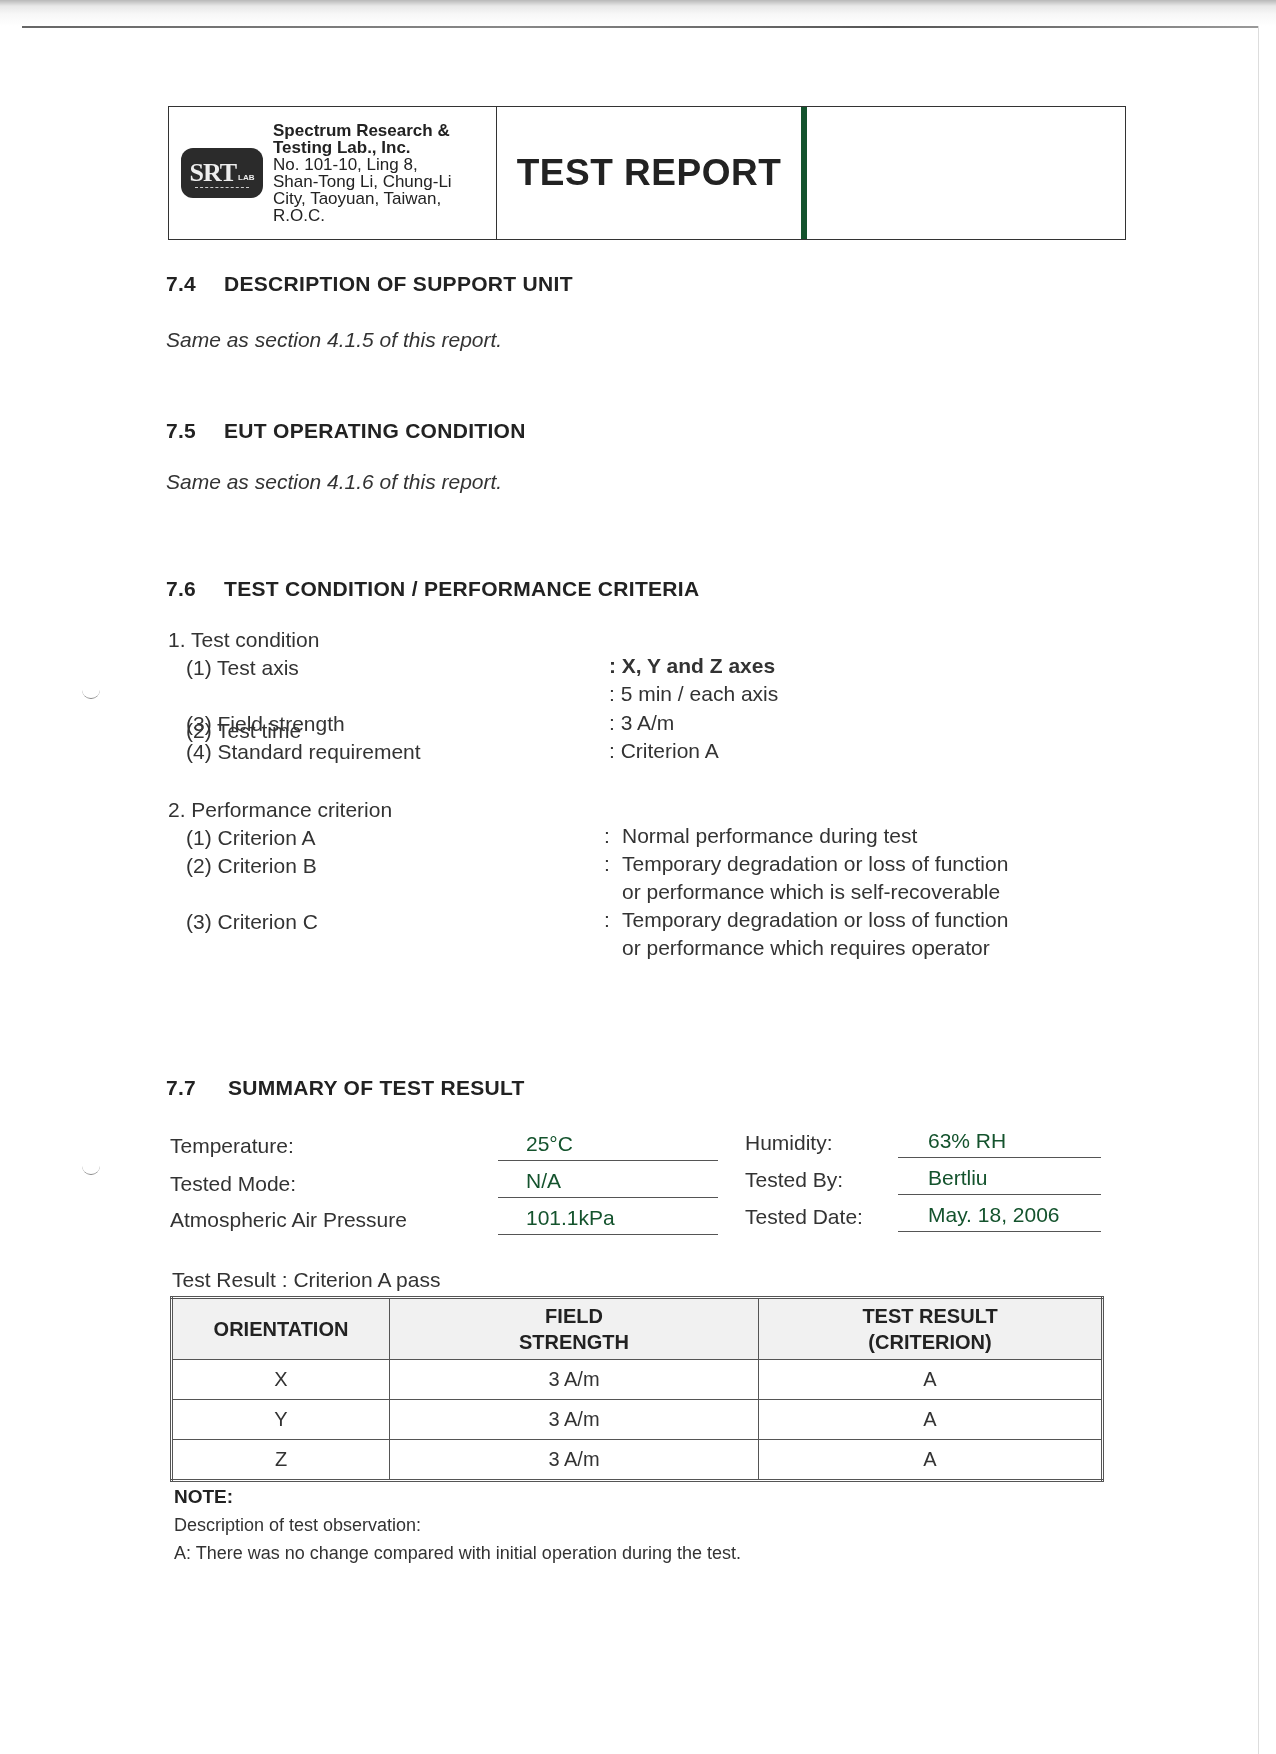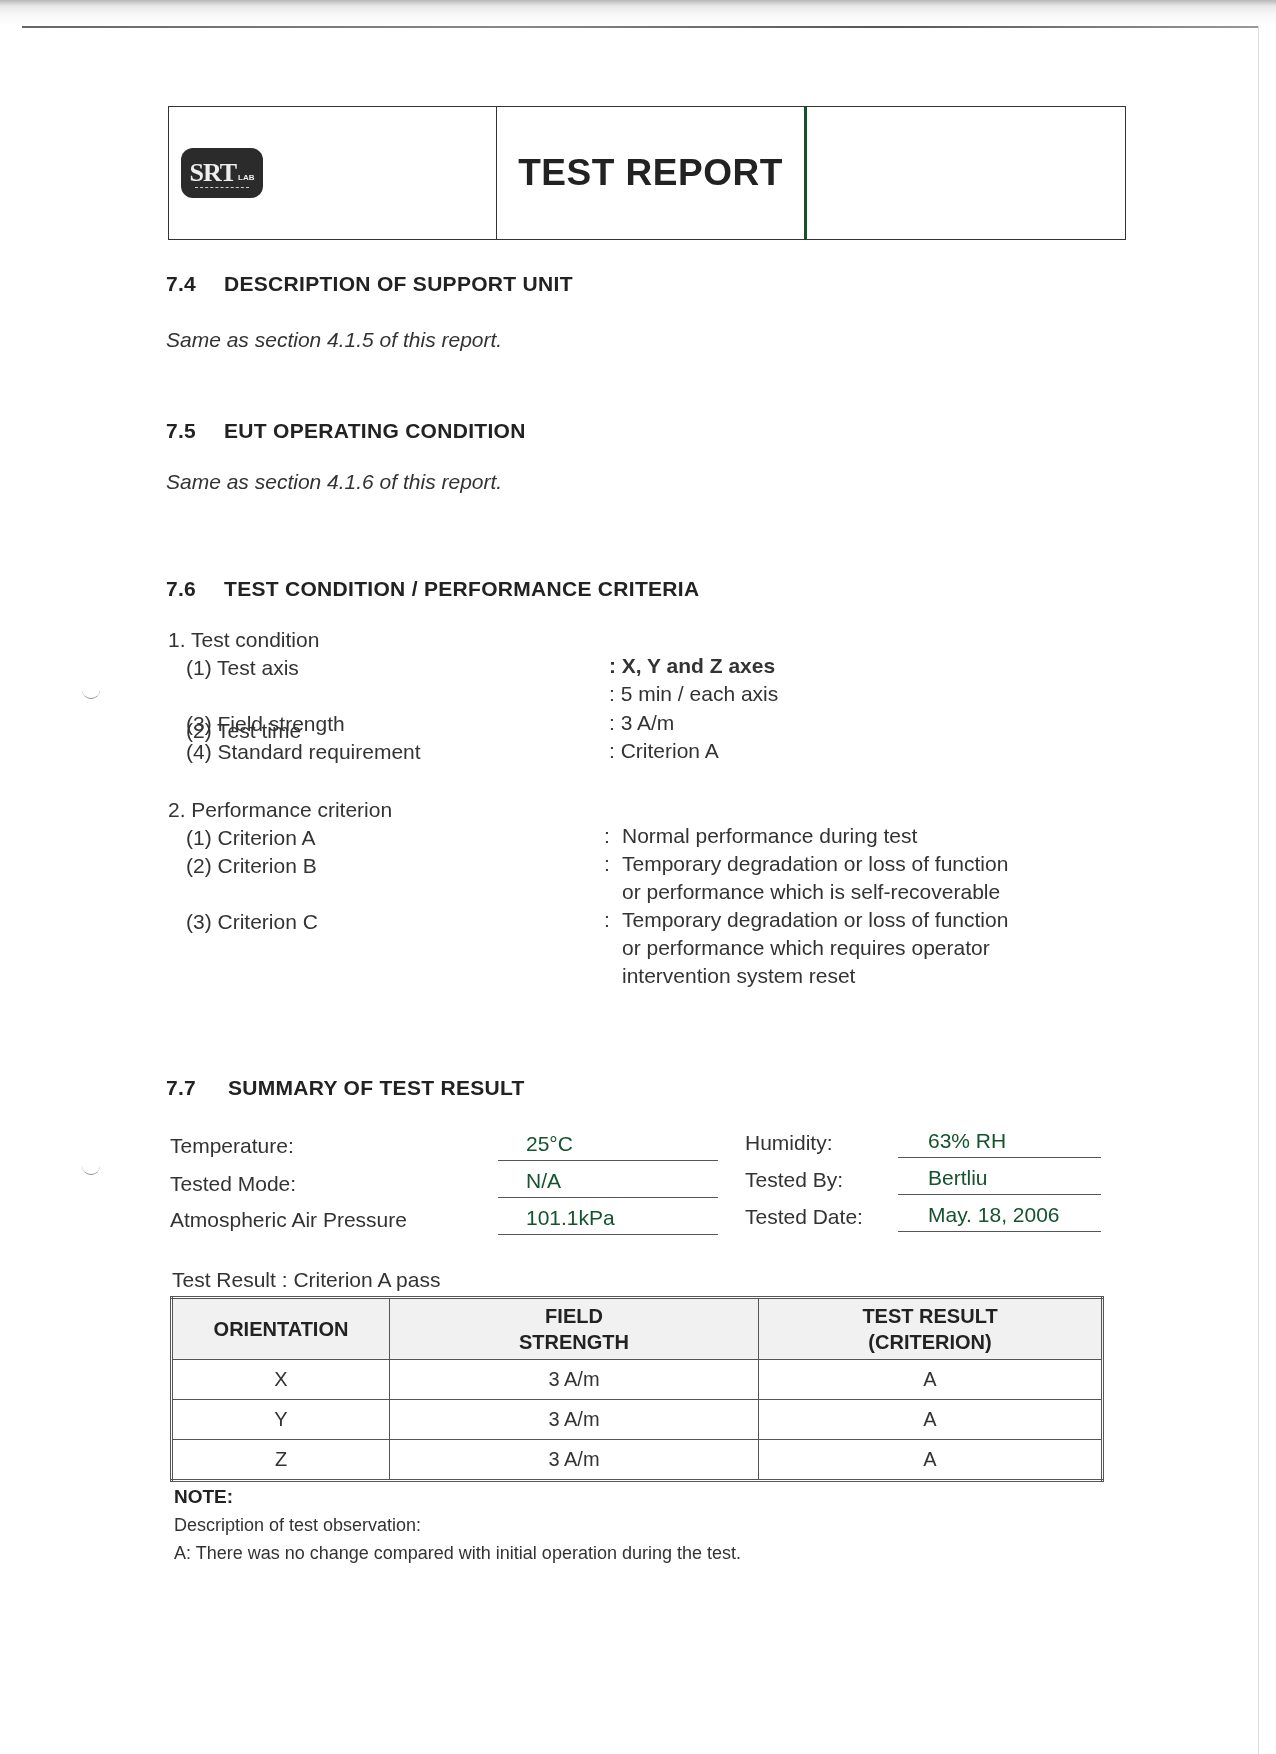--- a/index.html
+++ b/index.html
@@ -28,21 +28,21 @@
   .logo {
     width:82px; height:50px; background:#2b2b2b; border-radius:12px;
     color:#fff; position:relative; flex:none; margin-right:10px;
     display:flex; align-items:center; justify-content:center;
   }
   .logo .srt { font-family:"Liberation Serif", serif; font-weight:bold; font-size:26px; letter-spacing:-1px; color:#eee; }
   .logo .lab { font-size:8px; font-weight:bold; margin-left:2px; margin-top:8px; color:#eee; }
   .logo .stripe { position:absolute; left:14px; right:14px; bottom:8px; height:2px; border-top:1px dashed #ccc; }
   .lab-text { font-size:17px; line-height:17px; color:#222; }
   .lab-text .name { font-weight:bold; }
-  .hdr-title { width:310px; border-right:3px solid #14532d; display:flex; align-items:center; justify-content:center; box-sizing:border-box;text-align:right; }
+  .hdr-title { width:310px; border-right:6px solid #14532d; display:flex; align-items:center; justify-content:center; box-sizing:border-box;text-align:right; }
   .hdr-title span { font-size:37px; font-weight:bold; letter-spacing:0.5px; color:#222; }
   .hdr-meta { flex:1; padding:12px 0 0 3px; font-size:19px; line-height:28px; color:#222; }
 
   
   .sec { position:absolute; left:166px; font-size:21px; font-weight:bold; color:#222; letter-spacing:0.3px; }
   .sec .num { display:inline-block; width:58px; }
   .para { position:absolute; left:166px; font-size:21px; color:#333;font-style:italic; }
 
   .row { position:absolute; font-size:21px; color:#333; white-space:nowrap; }
   .col-left { left:186px; }
@@ -73,20 +73,27 @@
 <div class="scan-right"></div>
 <div class="smudge" style="left:82px;top:688px;"></div>
 <div class="smudge" style="left:82px;top:1164px;"></div>
 
 <div class="header">
   <div class="hdr-lab">
     <div class="logo">
       <span class="srt">SRT</span>
       <span class="lab">LAB</span>
       <div class="stripe"></div>
+    </div>
+    <div class="lab-text">
+      <div class="name" style="width:215px;">Spectrum Research &amp; Testing Lab., Inc.</div>
+      <div>No. 101-10, Ling 8,</div>
+      <div>Shan-Tong Li, Chung-Li</div>
+      <div>City, Taoyuan, Taiwan,</div>
+      <div>R.O.C.</div>
     </div>
   </div>
   <div class="hdr-title">
     <span>TEST REPORT</span>
   </div>
 </div>
 
 <div class="sec" style="top:272px;">
   <span class="num">7.4</span><span>DESCRIPTION OF SUPPORT UNIT</span>
 </div>
@@ -122,21 +129,20 @@
 </div>
 <div class="row" style="left:604px;top:852px;">:</div>
 <div class="crit-text" style="top:850px;">
   <div>Temporary degradation or loss of function</div>
   <div>or performance which is self-recoverable</div>
 </div>
 <div class="row" style="left:604px;top:908px;">:</div>
 <div class="crit-text" style="top:906px;">
   <div>Temporary degradation or loss of function</div>
   <div>or performance which requires operator</div>
-  <div>intervention system reset</div>
 </div>
 
 <div class="sec" style="top:1076px;">
   <span class="num" style="width:62px;">7.7</span><span>SUMMARY OF TEST RESULT</span>
 </div>
 
 <div class="sum-label" style="left:170px;top:1134px;">Temperature:</div>
 <div class="sum-val" style="left:498px;top:1132px;width:220px;padding-left:28px;">25°C</div>
 <div class="sum-label" style="left:745px;top:1131px;">Humidity:</div>
 <div class="sum-val" style="left:898px;top:1129px;width:203px;padding-left:30px;">63% RH</div>

